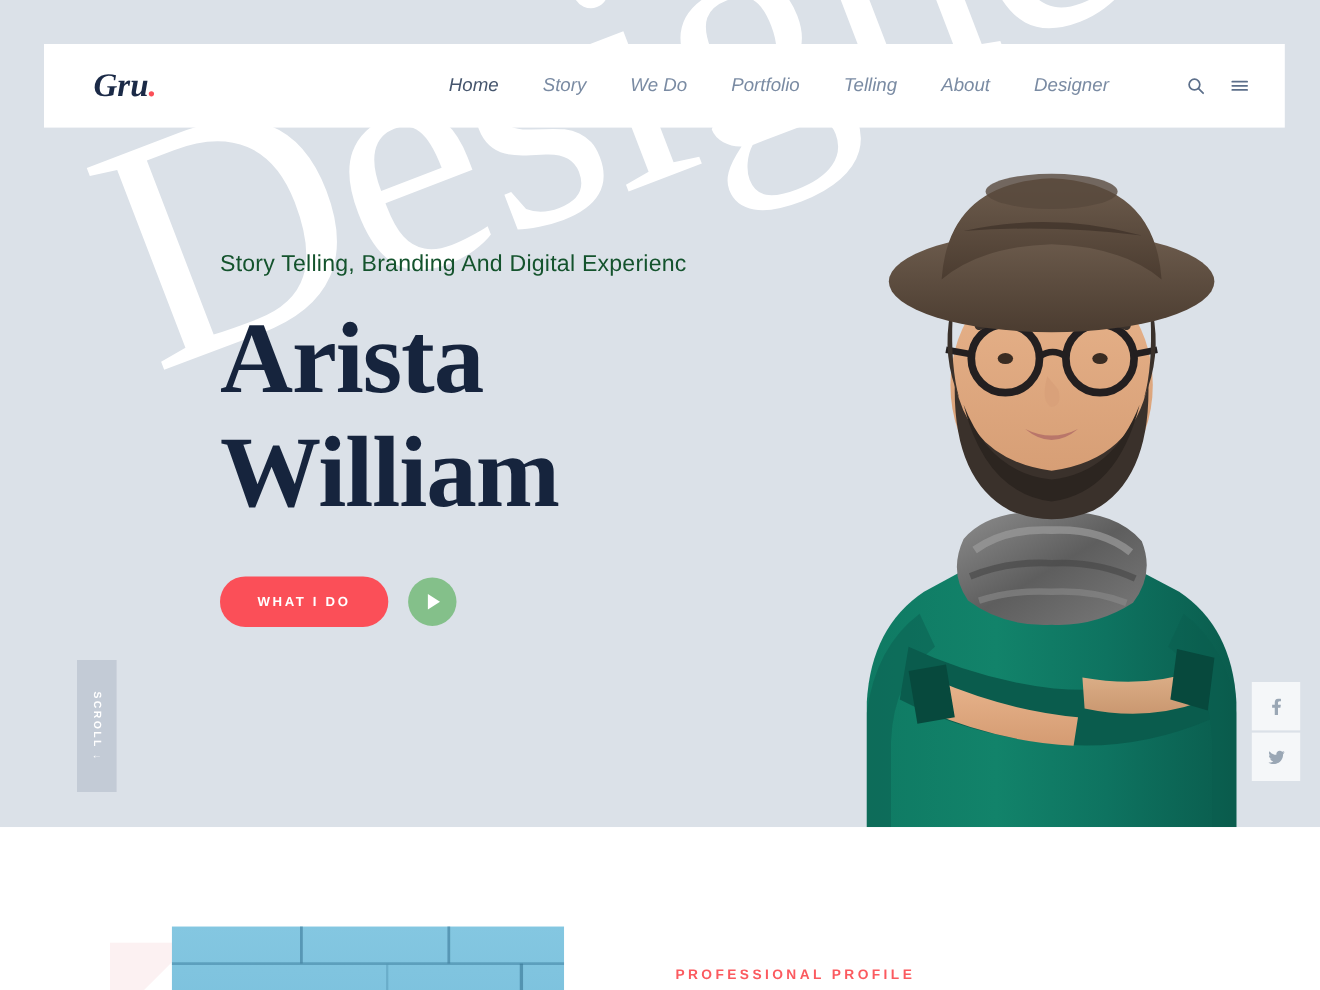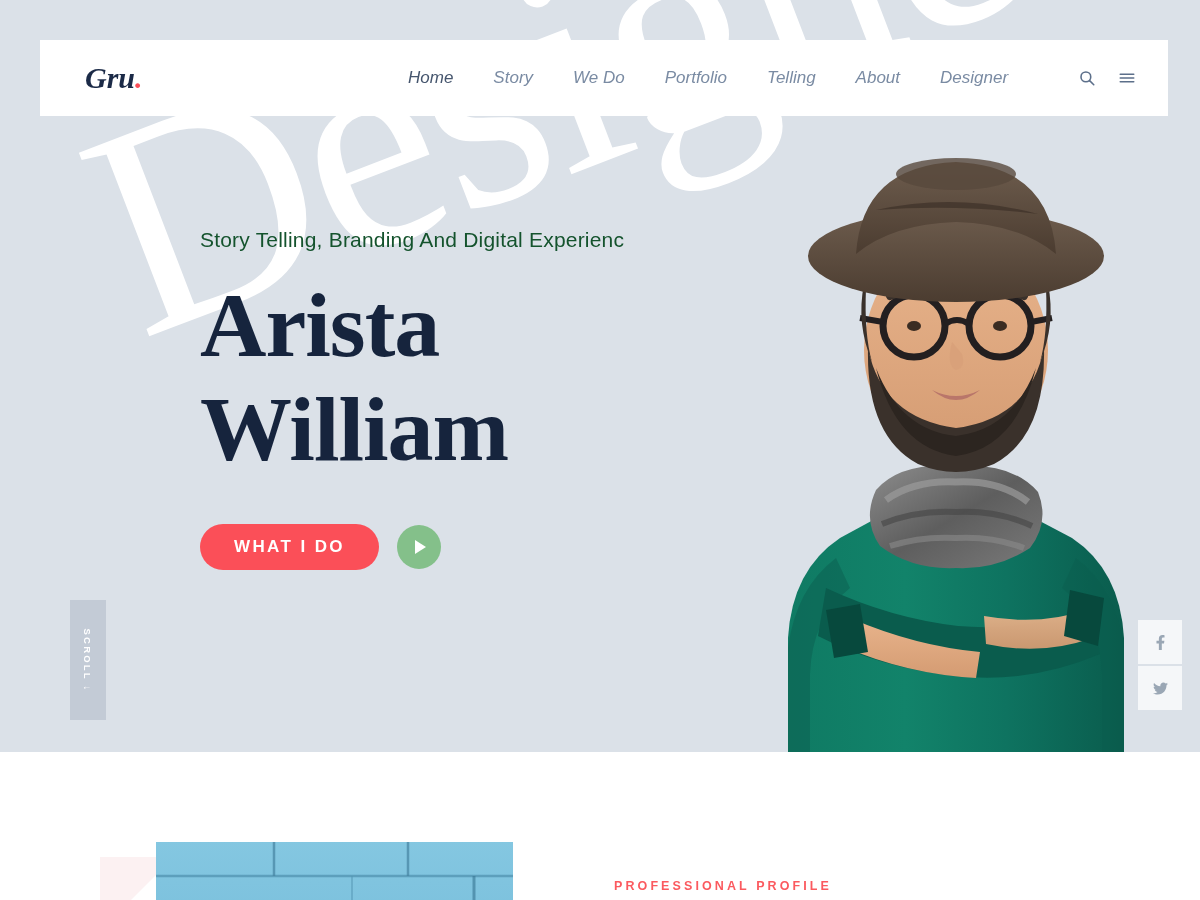--- a/index.html
+++ b/index.html
@@ -71,21 +71,21 @@
     font-family:"Liberation Serif", serif;
     font-size:92px; line-height:1.13;
     color:#16243d; font-weight:700;
     margin-top:22px; letter-spacing:-1px;
   }
   .cta-row { display:flex; align-items:center; gap:18px; margin-top:42px; }
   .btn-what {
     background:#fb4f58; color:#ffffff;
     border:none; border-radius:40px;
     height:46px; padding:0 34px;
-    font-size:17px; font-weight:700;
+    font-size:12px; font-weight:700;
     letter-spacing:2.4px; cursor:pointer;
     font-family:"Liberation Sans", sans-serif;
   }
   .btn-play {
     width:44px; height:44px; border-radius:50%;
     background:#84c08a; border:none; cursor:pointer;
     display:flex; align-items:center; justify-content:center;
   }
   .btn-play .tri {
     width:0; height:0; margin-left:3px;

